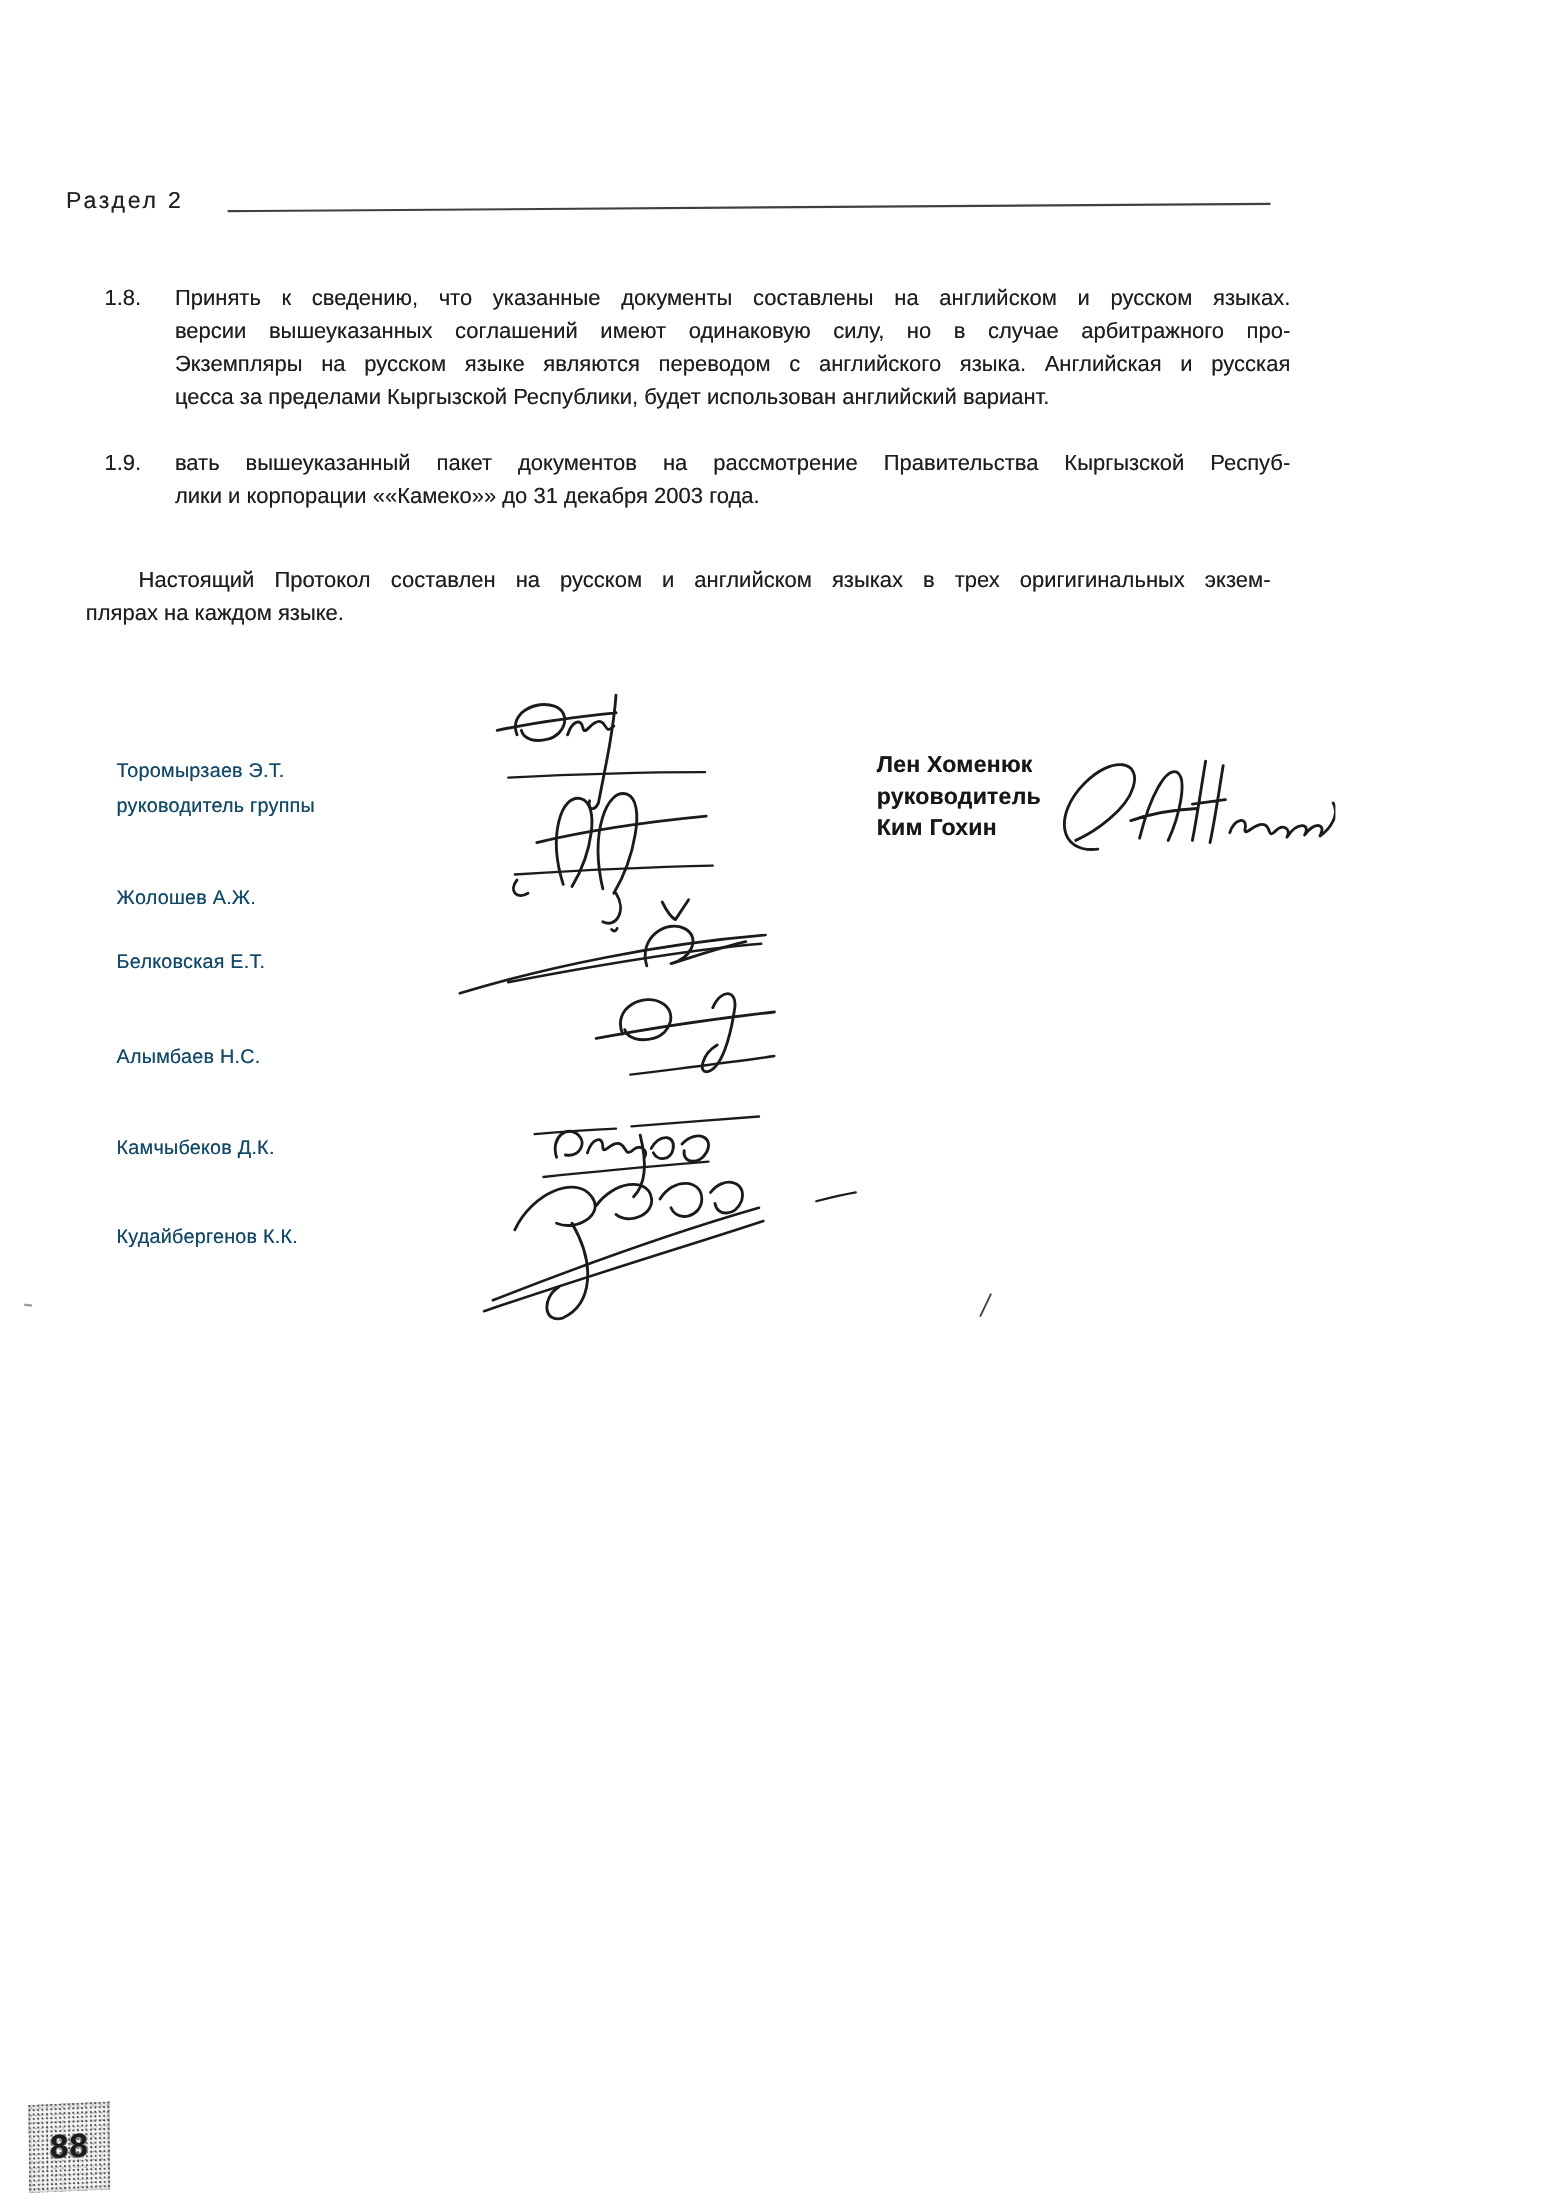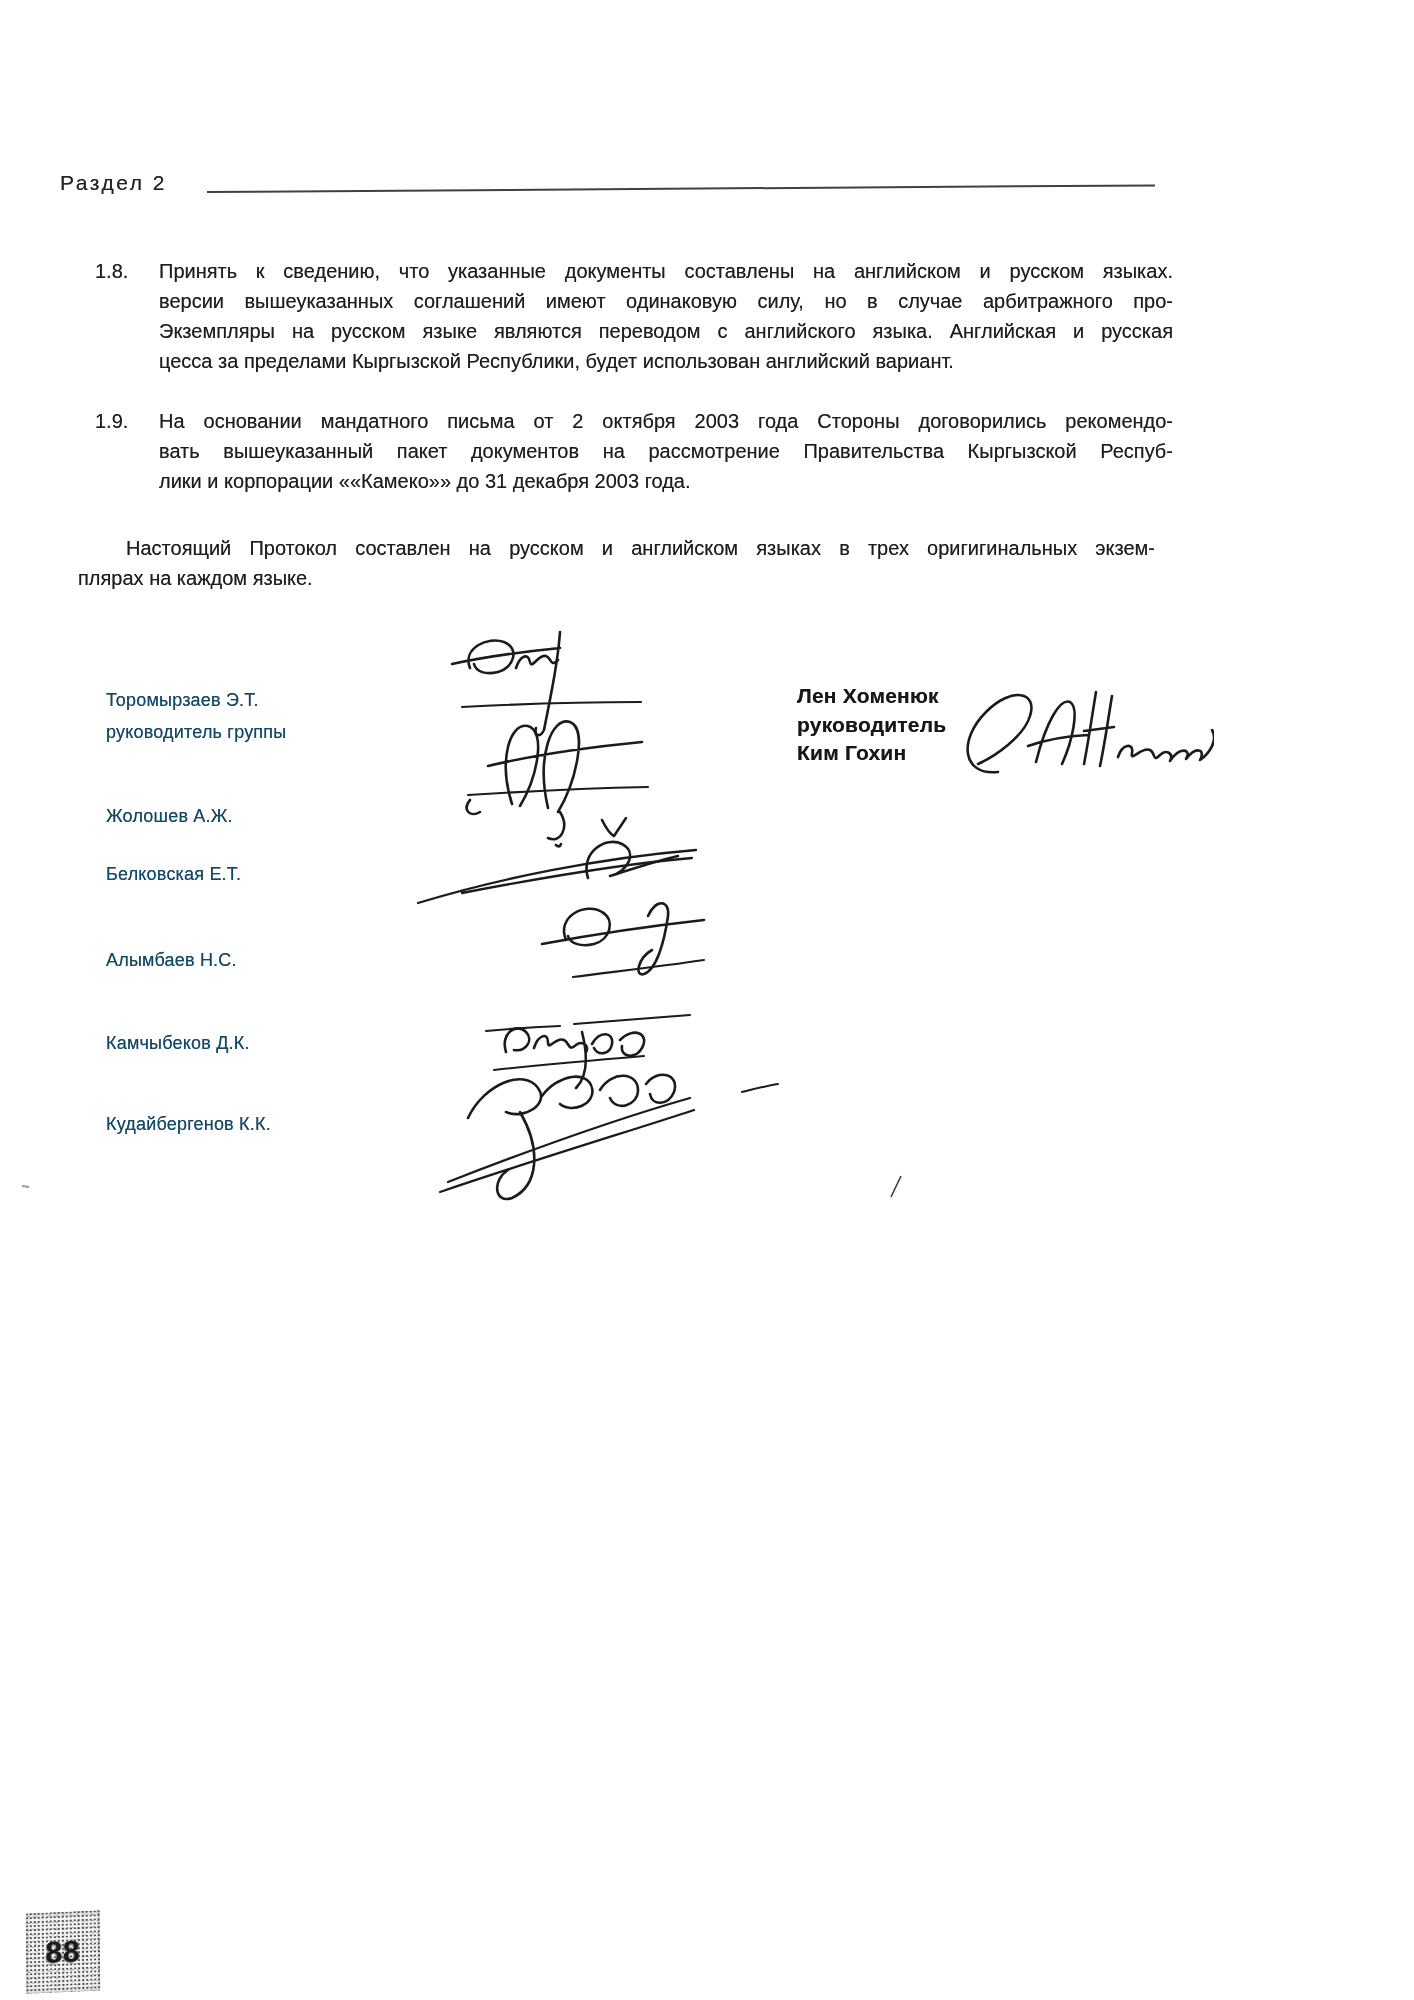--- a/index.html
+++ b/index.html
@@ -17,21 +17,21 @@
     position:absolute;left:207px;top:191px;width:948px;height:0;
     border-top:2.4px solid #2b2b2b;transform:rotate(-0.4deg);transform-origin:left center;
     opacity:.9;
   }
   
   .para-num{position:absolute;left:95px;font-size:20px;line-height:30px;}
   .para{position:absolute;left:141px;font-size:20px;line-height:30px;margin-left:18px;}
   .pline{width:1014px;text-align:justify;text-align-last:justify;height:30px;}
   .pline.last{text-align:justify;text-align-last:left;}
   .closing{position:absolute;left:78px;top:513px;font-size:20px;line-height:30px;}
-  .closing .pline.indent{padding-left:48px;width:1029px;margin-top:20px;}
+  .closing .pline.indent{padding-left:48px;width:1029px;}
   .closing .pline.last{width:1077px;}
   
   .signer{
     position:absolute;left:106px;font-size:18px;font-weight:normal;color:#0c4a6e;
     letter-spacing:.2px;line-height:32px;
   }
   .right-block{
     position:absolute;left:797px;top:682px;font-size:21px;font-weight:bold;
     color:#171717;line-height:28.5px;letter-spacing:.2px;
   }
@@ -67,21 +67,20 @@
   <div class="para-num ink" style="top:256px">1.8.</div>
   <div class="para ink" style="top:256px">
     <div class="pline">Принять к сведению, что указанные документы составлены на английском и русском языках.</div>
     <div class="pline">версии вышеуказанных соглашений имеют одинаковую силу, но в случае арбитражного про-</div>
     <div class="pline">Экземпляры на русском языке являются переводом с английского языка. Английская и русская</div>
     <div class="pline last">цесса за пределами Кыргызской Республики, будет использован английский вариант.</div>
   </div>
 
   <div class="para-num ink" style="top:406px">1.9.</div>
   <div class="para ink" style="top:406px">
-    <div class="pline">На основании мандатного письма от 2 октября 2003 года Стороны договорились рекомендо-</div>
     <div class="pline">вать вышеуказанный пакет документов на рассмотрение Правительства Кыргызской Респуб-</div>
     <div class="pline last">лики и корпорации ««Камеко»» до 31 декабря 2003 года.</div>
   </div>
 
   <div class="closing ink">
     <div class="pline indent">Настоящий Протокол составлен на русском и английском языках в трех оригигинальных экзем-</div>
     <div class="pline last">плярах на каждом языке.</div>
   </div>
 
   <div class="signer ink" style="top:684px">Торомырзаев Э.Т.</div>

